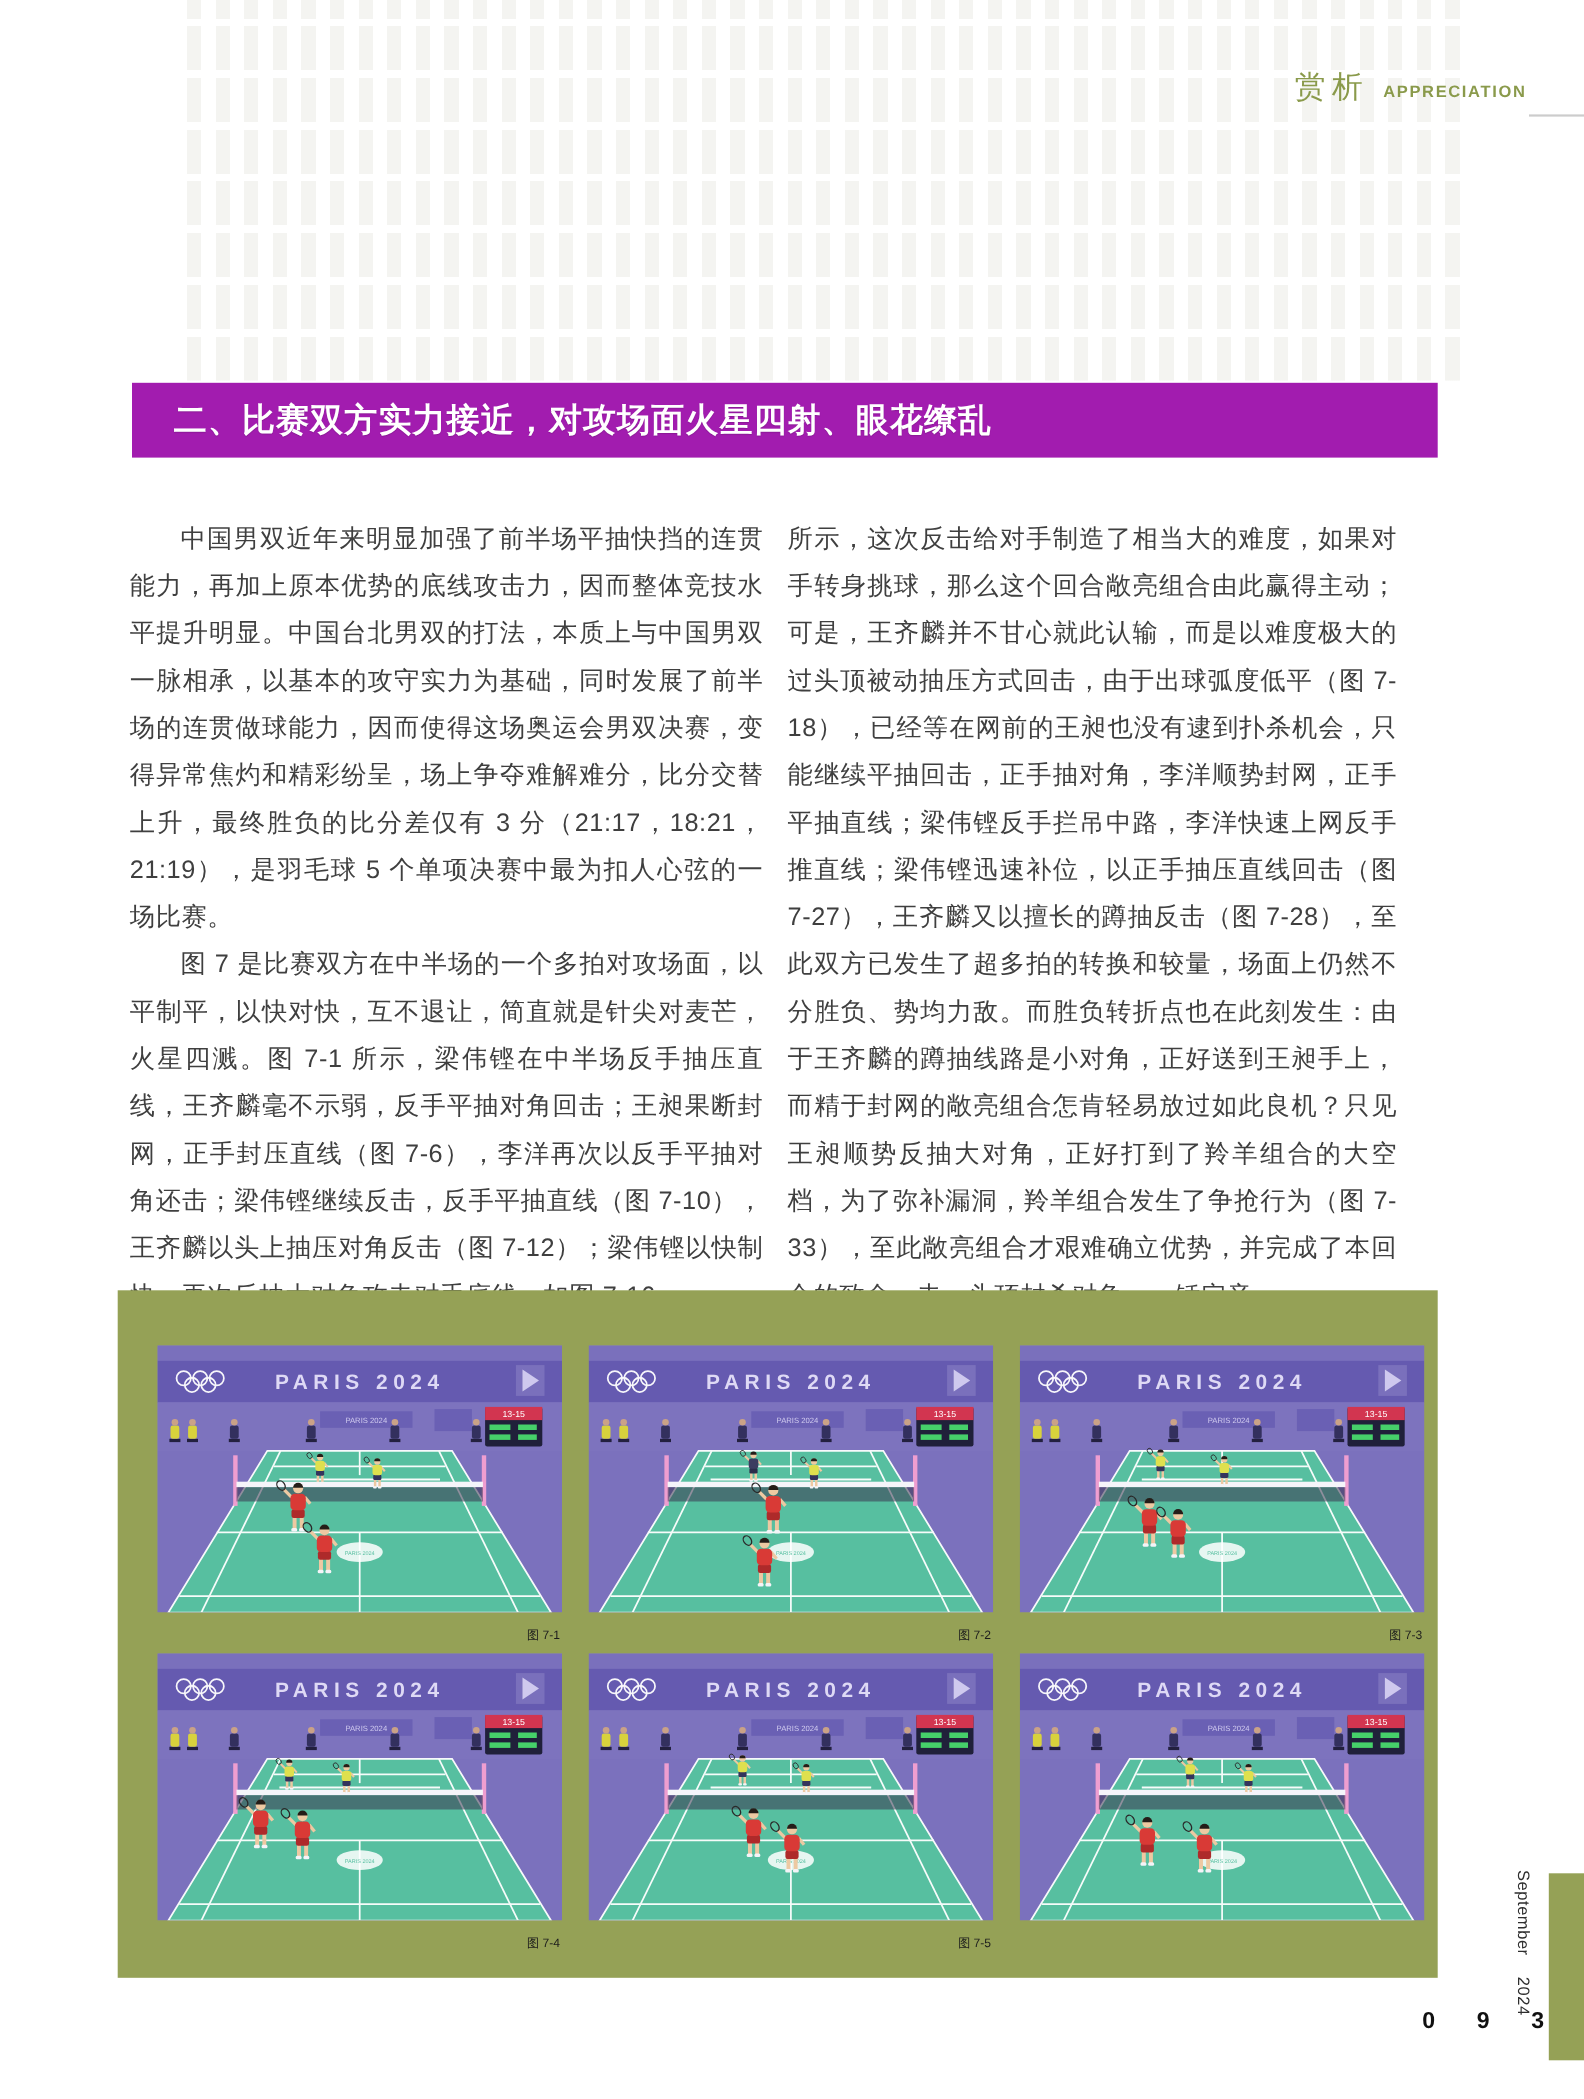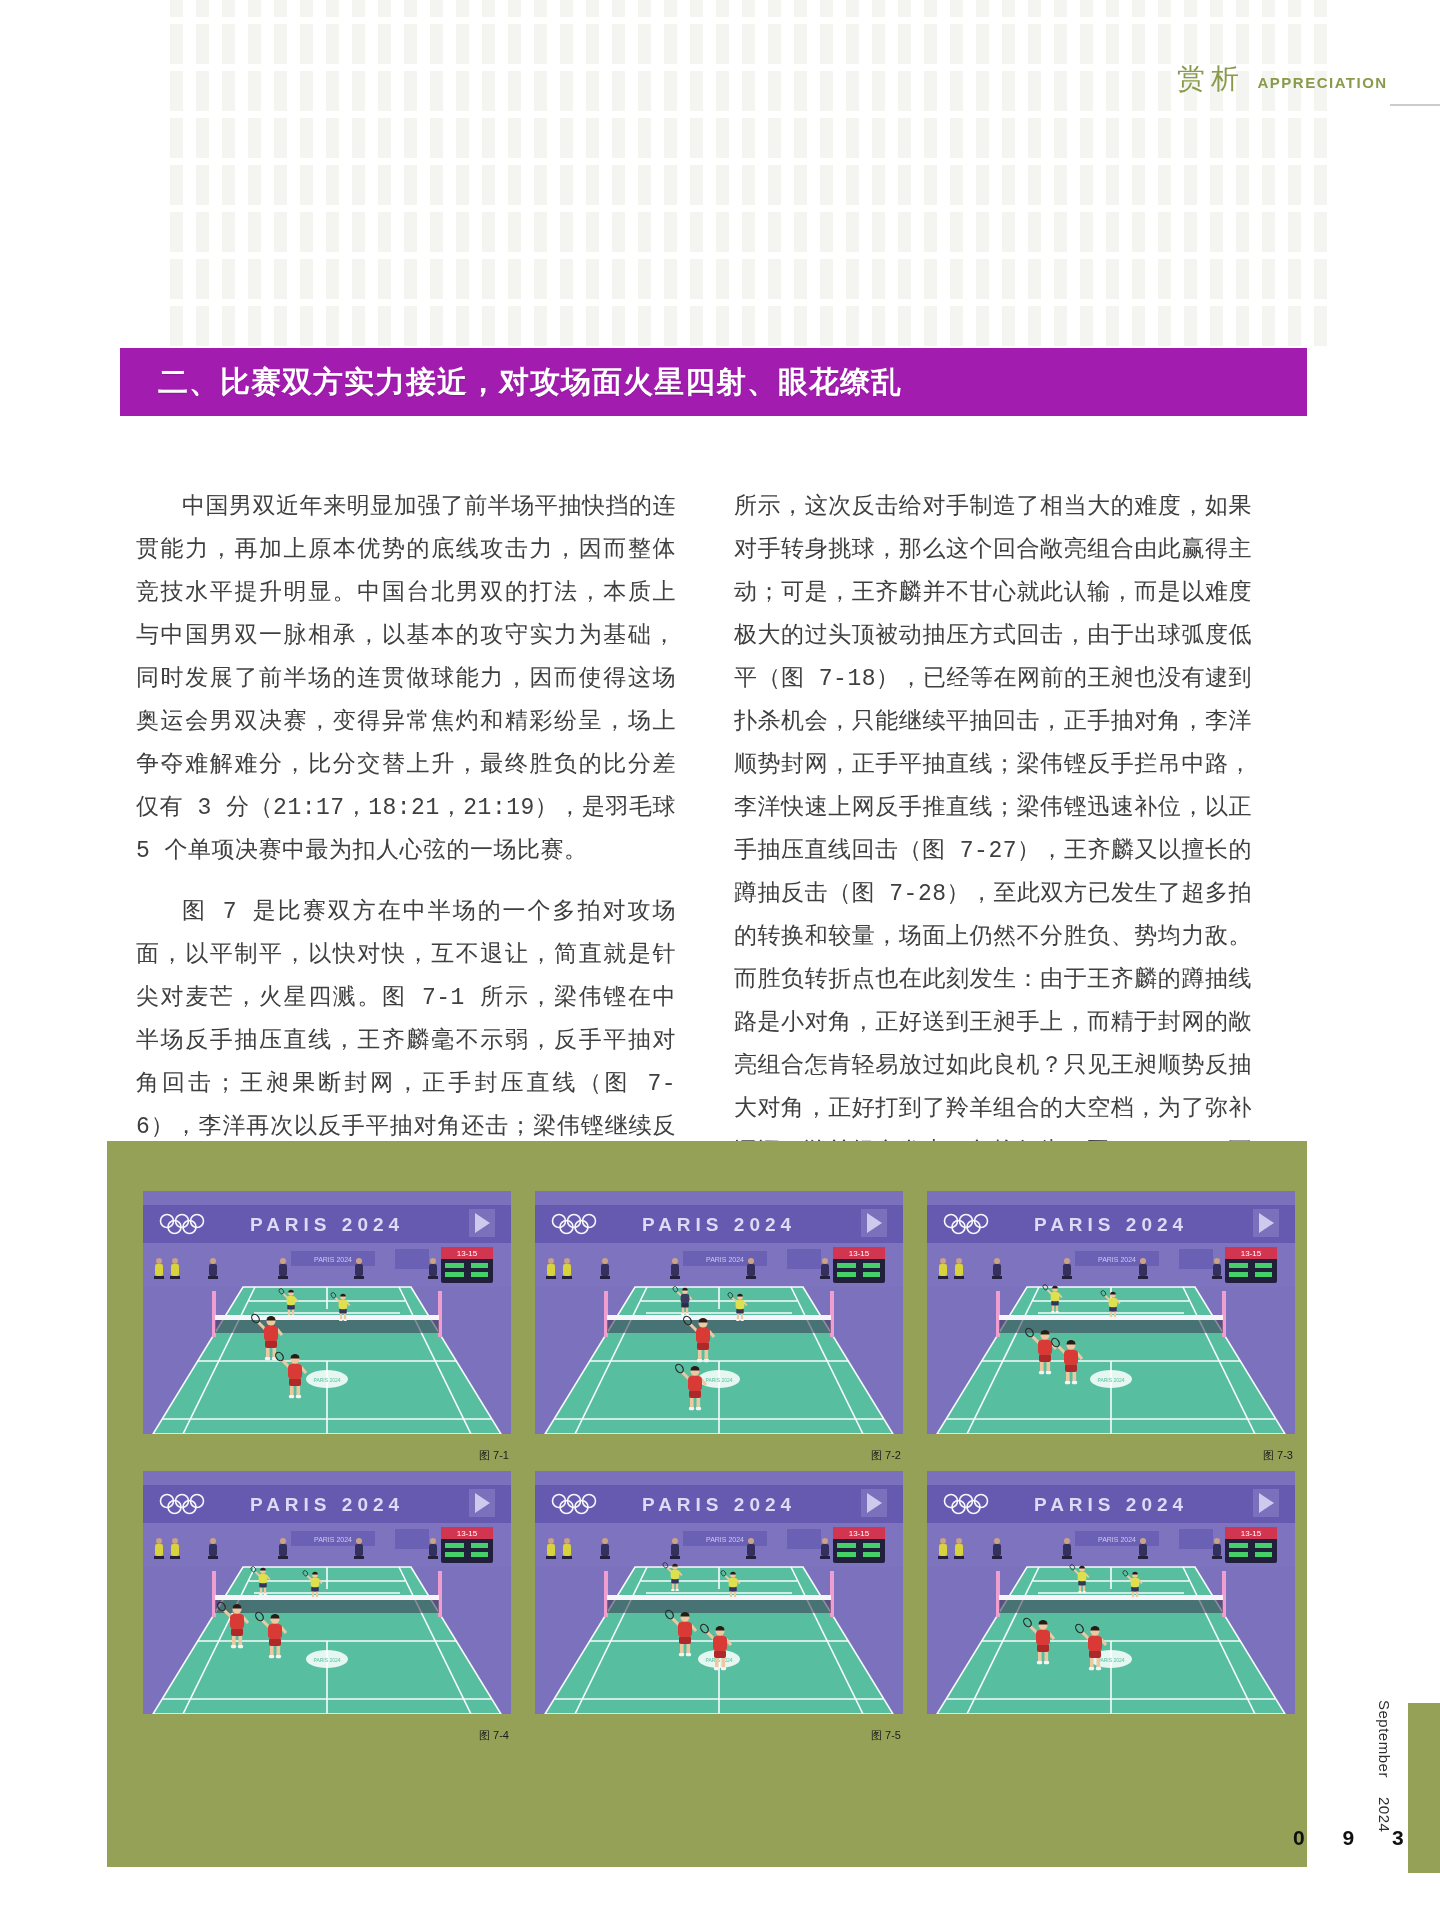--- a/index.html
+++ b/index.html
@@ -24,25 +24,25 @@
   .section-banner{position:absolute;left:120px;top:348px;width:1187px;height:68px;
     display:flex;align-items:center;padding-left:38px;box-sizing:border-box;}
   .section-banner span{color:#ffffff;font-size:30px;font-weight:bold;letter-spacing:1px;
     text-shadow:0 1px 1px rgba(0,0,0,0.15);}
 
   
   .col{position:absolute;top:468px;width:576px;text-align:justify;
     font-size:23px;line-height:43px;letter-spacing:0.5px;}
   .col-left{left:118px;}
   .col-right{left:716px;width:554px;}
-  .col p{margin:18px;font-family:Liberation Mono, monospace;}
+  .col p{margin:0;}
   .col p.indent{text-indent:2em;}
 
   
-  .photo-panel{position:absolute;left:107px;top:1141px;width:1200px;height:726px;}
+  .photo-panel{position:absolute;left:107px;top:1173px;width:1200px;height:625px;}
   .figure-grid{position:absolute;left:36px;top:50px;width:1152px;
     display:grid;grid-template-columns:repeat(3,368px);column-gap:24px;}
   .figure-photo{width:368px;height:243px;overflow:hidden;}
   .figure-photo svg{display:block;width:100%;height:100%;}
   .figure-caption{height:37px;line-height:42px;text-align:right;font-size:11px;
     color:#1c1c1c;padding-right:2px;}
 
   
   .side-date{position:absolute;left:1376px;top:1700px;height:170px;
     writing-mode:vertical-rl;font-size:15px;color:#2e2e2e;letter-spacing:0.5px;}

